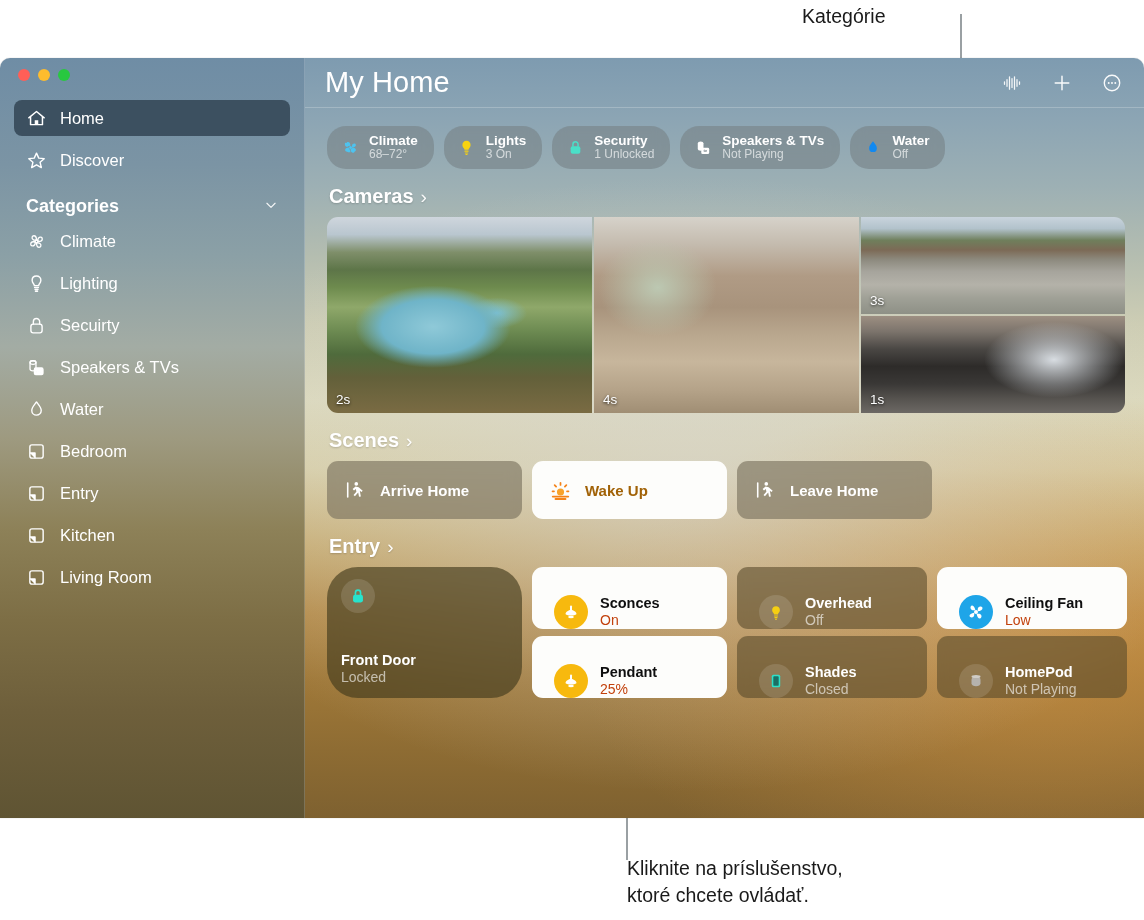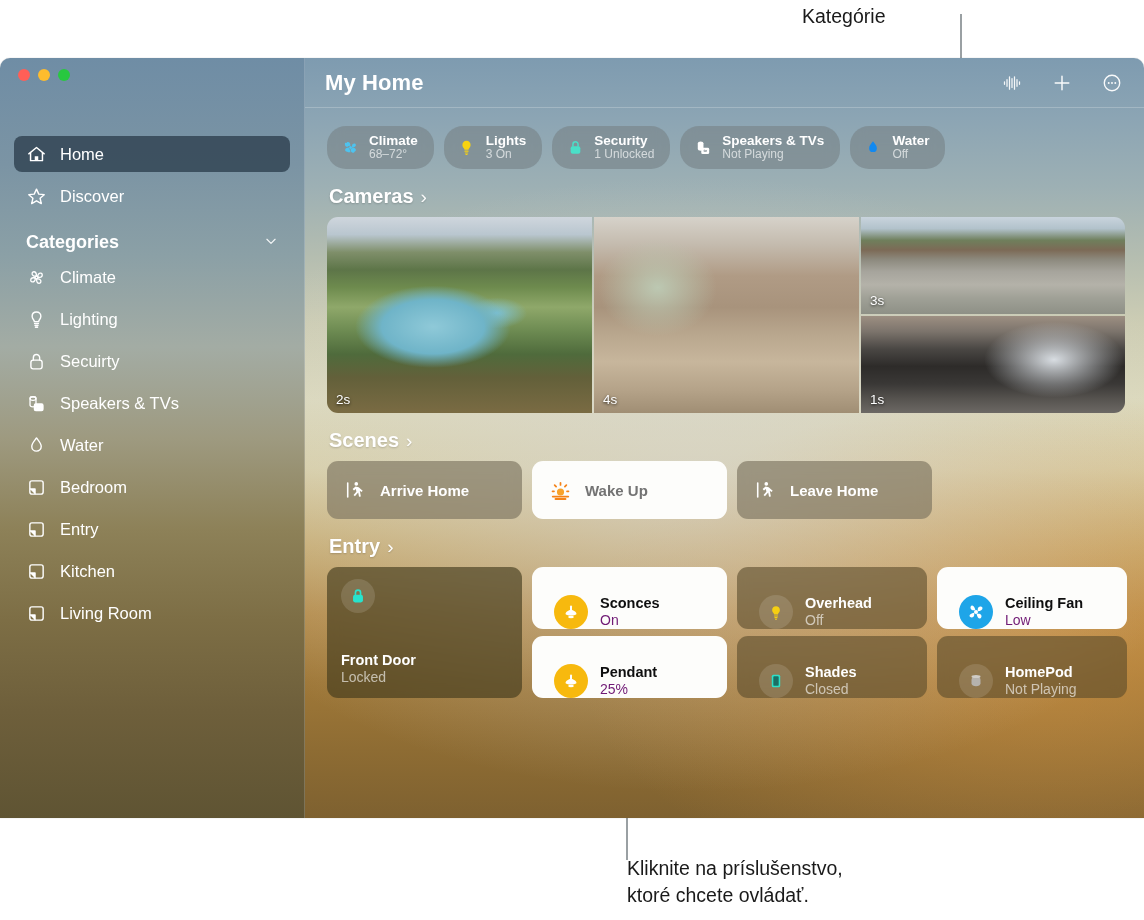--- a/index.html
+++ b/index.html
@@ -55,21 +55,21 @@
   }
   .traffic {
     position:absolute; left:18px; top:11px;
     display:flex; gap:8px;
   }
   .tl { width:12px; height:12px; border-radius:50%; }
   .tl.red{ background:#ff5f57; }
   .tl.yellow{ background:#febc2e; }
   .tl.green{ background:#28c840; }
 
-  .sb-list { padding:0 14px; margin-top:78px; }
+  .sb-list { padding:0 14px; margin-top:42px; }
   .sb-item {
     display:flex; align-items:center;
     gap:13px;
     height:36px;
     padding:0 12px;
     border-radius:8px;
     color:#ffffff;
     font-size:16.5px;
     margin-bottom:6px;
     cursor:default;
@@ -111,21 +111,21 @@
         #7e6130 100%);
   }
   .titlebar {
     height:50px;
     display:flex; align-items:center;
     padding:0 20px 0 20px;
     position:relative;
     border-bottom:1px solid rgba(255,255,255,.22);
   }
   .title {
-    color:#ffffff; font-size:22px; font-weight:bold;
+    color:#ffffff; font-size:29px; font-weight:normal;
     letter-spacing:.1px;
   }
   .tb-actions { margin-left:auto; display:flex; align-items:center; gap:26px; }
   .tb-btn { width:24px; height:24px; display:flex; align-items:center; justify-content:center; cursor:default; }
 
   .content { padding:18px 22px 0 22px; position:relative; }
 
   
   .pills { display:flex; gap:10px; align-items:center; }
   .pill {
@@ -209,21 +209,21 @@
     display:flex; align-items:center; gap:13px;
     width:195px; height:58px;
     border-radius:11px;
     padding:0 16px;
     background:rgba(120,112,92,.62);
     color:#fff;
     font-size:15px; font-weight:bold;
     backdrop-filter:blur(8px);
     cursor:default;
   }
-  .scene.active { background:#fdfdfb; color:#737373; }
+  .scene.active { background:#fdfdfb; color:#a16207; }
   .scene-ico { width:24px; height:24px; flex:0 0 24px; display:flex; align-items:center; justify-content:center; }
 
   
   .acc-grid {
     display:grid;
     grid-template-columns:195px 195px 190px 190px;
     grid-template-rows:62px 62px;
     gap:7px 10px;
     width:798px;
   }
@@ -239,35 +239,36 @@
   }
   .acc.on { background:#fdfdfb; }
   .acc.tall {
     grid-row:1 / span 2;
     flex-direction:column;
     align-items:flex-start;
     justify-content:space-between;
     padding:12px 14px 12px 14px;
     gap:0;
     background:rgba(62,55,26,.62);
+    border-radius:31px;
   }
   .acc-ico {
     width:34px; height:34px; flex:0 0 34px;
     border-radius:50%;
     display:flex; align-items:center; justify-content:center;
     background:rgba(255,255,255,.14);
   }
   .acc-ico.yellow { background:#f7b90e; }
   .acc-ico.blue { background:#1ea5e8; }
   .acc-ico.plain { background:rgba(255,255,255,.13); }
   .acc-txt { line-height:1.2; min-width:0; }
   .acc-name { font-size:14.5px; font-weight:bold; }
   .acc-state { font-size:14px; opacity:.62; }
   .acc.on .acc-name { color:#0f0f0f; }
-  .acc.on .acc-state { color:#701a75; opacity:1; }
+  .acc.on .acc-state { color:#c2410c; opacity:1; }
   .acc.tall .acc-txt { width:100%; }
 
   .leaderline { position:absolute; background:#9aa0a3; width:2px; }
 </style>
 </head>
 <body>
 
 <div class="annot" id="annot-top">Kategórie</div>
 <div class="leaderline" style="left:960px; top:14px; height:146px;"></div>
 <div class="leaderline" style="left:940px; top:159px; width:22px; height:2px;"></div>

